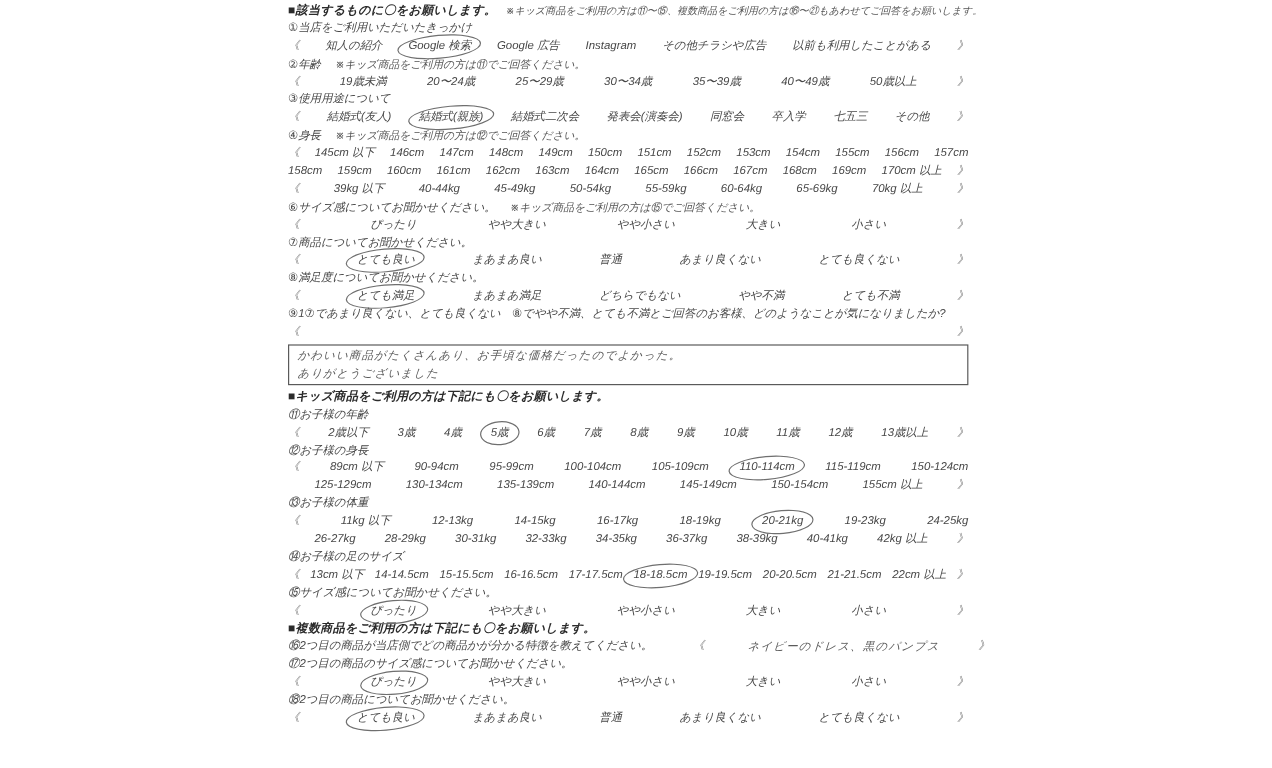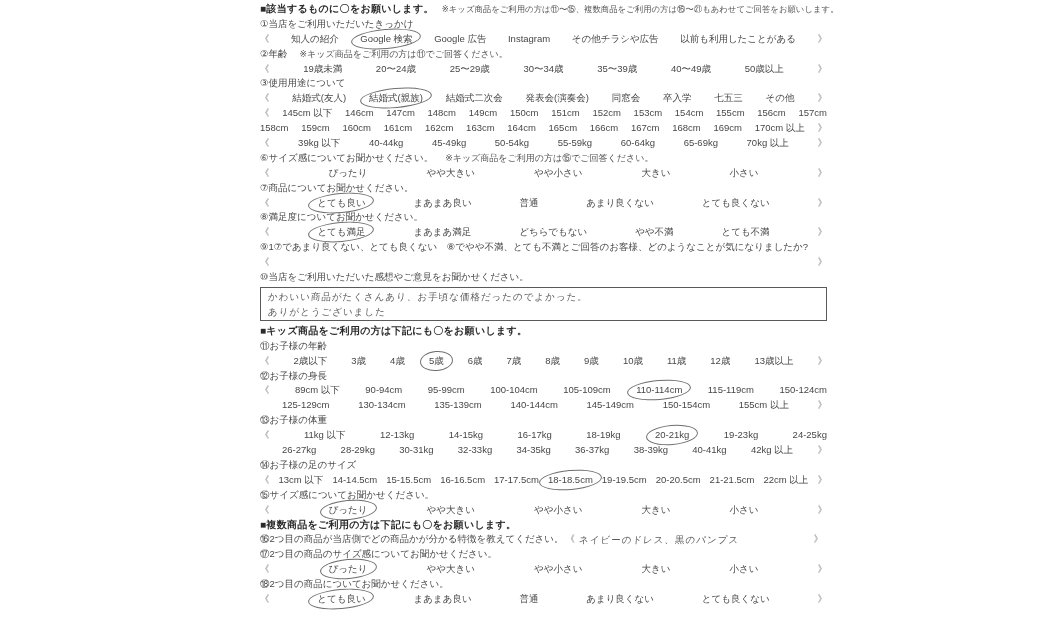--- a/index.html
+++ b/index.html
@@ -2,21 +2,21 @@
 <html><head>
 <meta charset="utf-8">
 <style>
   html,body { margin:0; padding:0; }
   body {
     width:1060px; height:640px; overflow:hidden; position:relative;
     background:#ffffff;
     font-family:"Liberation Sans","DejaVu Sans",sans-serif;
     color:#474747;
   }
-  .doc { position:absolute; left:260px; top:2px; width:567px; }
+  .doc { position:absolute; left:240px; top:2px; width:567px;font-style:italic; }
   .line { height:14.9px; line-height:14.9px; font-size:9.5px; white-space:nowrap; }
   .header { font-size:10px; }
   .header .h { font-weight:bold; color:#2b2b2b; letter-spacing:0.3px; }
   .header .note { font-size:8.4px; margin-left:8px; color:#555; }
   .label .note { font-size:9px; margin-left:12px; color:#555;text-align:right; }
   .opts { display:flex; justify-content:space-between; align-items:center; }
   .opts .br, .wi .br { color:#6a6a6a; }
   .indent { padding-left:22px; }
   .opt { position:relative; display:inline-block; }
   .opt.circled::after {
@@ -26,21 +26,21 @@
   }
   .cbox {
     border:1px solid #5a5a5a; margin:2px 0 3px 0; padding:1px 7px;
     height:30px; overflow:hidden;
   }
   .hw {
     font-size:9.5px; line-height:15px; color:#5b5b5b;
     letter-spacing:1px; transform:skewX(-4deg); transform-origin:left;
     white-space:nowrap;
   }
-  .wi { display:flex; align-items:flex-end; }
+  .wi { display:flex; align-items:flex-end;gap:32px; }
   .wi .br { margin:0 4px 0 2px; }
   .wi .wiv { flex:1 1 auto; }
   .wi .close { margin-left:auto; }
 </style>
 </head>
 <body>
 
 <div class="doc">
     <div class="line header"><span class="h">■該当するものに〇をお願いします。</span><span class="note">※キッズ商品をご利用の方は⑪〜⑮、複数商品をご利用の方は⑯〜㉑もあわせてご回答をお願いします。</span></div>
     <div class="line label"><span class="t">①当店をご利用いただいたきっかけ</span></div>
@@ -72,20 +72,21 @@
       <span class="opt">結婚式(友人)</span>
       <span class="opt circled">結婚式(親族)</span>
       <span class="opt">結婚式二次会</span>
       <span class="opt">発表会(演奏会)</span>
       <span class="opt">同窓会</span>
       <span class="opt">卒入学</span>
       <span class="opt">七五三</span>
       <span class="opt">その他</span>
       <span class="br">》</span>
     </div>
+    <div class="line label"><span class="t">④身長</span><span class="note">※キッズ商品をご利用の方は⑫でご回答ください。</span></div>
     <div class="line opts">
       <span class="br">《</span>
       <span class="opt">145cm 以下</span>
       <span class="opt">146cm</span>
       <span class="opt">147cm</span>
       <span class="opt">148cm</span>
       <span class="opt">149cm</span>
       <span class="opt">150cm</span>
       <span class="opt">151cm</span>
       <span class="opt">152cm</span>
@@ -151,21 +152,20 @@
       <span class="opt">どちらでもない</span>
       <span class="opt">やや不満</span>
       <span class="opt">とても不満</span>
       <span class="br">》</span>
     </div>
     <div class="line label"><span class="t">⑨1⑦であまり良くない、とても良くない　⑧でやや不満、とても不満とご回答のお客様、どのようなことが気になりましたか?</span></div>
     <div class="line opts">
       <span class="br">《</span>
       <span class="br">》</span>
     </div>
-    <div class="line label"><span class="t">⑩当店をご利用いただいた感想やご意見をお聞かせください。</span></div>
     <div class="cbox">
       <div class="hw">かわいい商品がたくさんあり、お手頃な価格だったのでよかった。</div>
       <div class="hw">ありがとうございました</div>
     </div>
     <div class="line header"><span class="h">■キッズ商品をご利用の方は下記にも〇をお願いします。</span></div>
     <div class="line label"><span class="t">⑪お子様の年齢</span></div>
     <div class="line opts">
       <span class="br">《</span>
       <span class="opt">2歳以下</span>
       <span class="opt">3歳</span>

